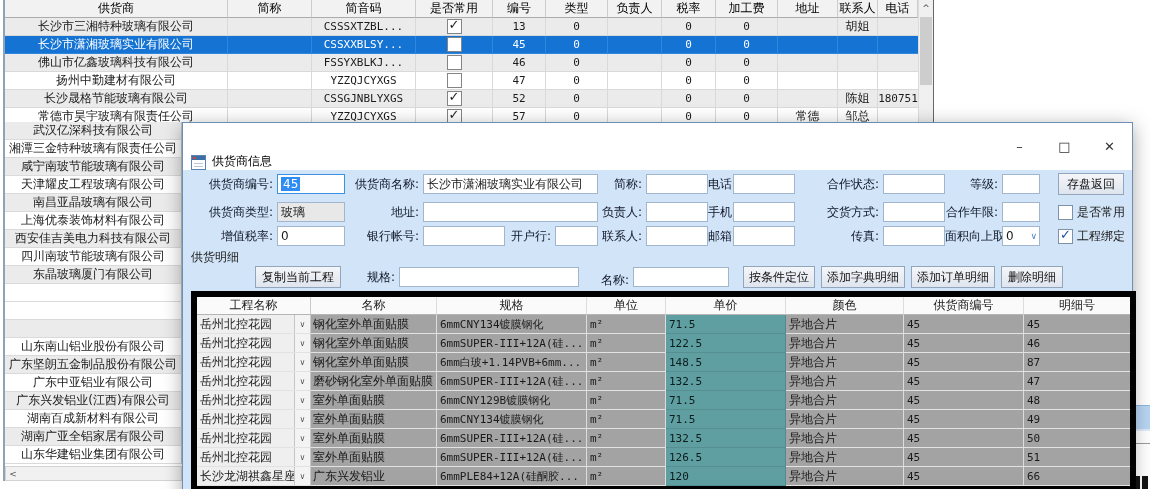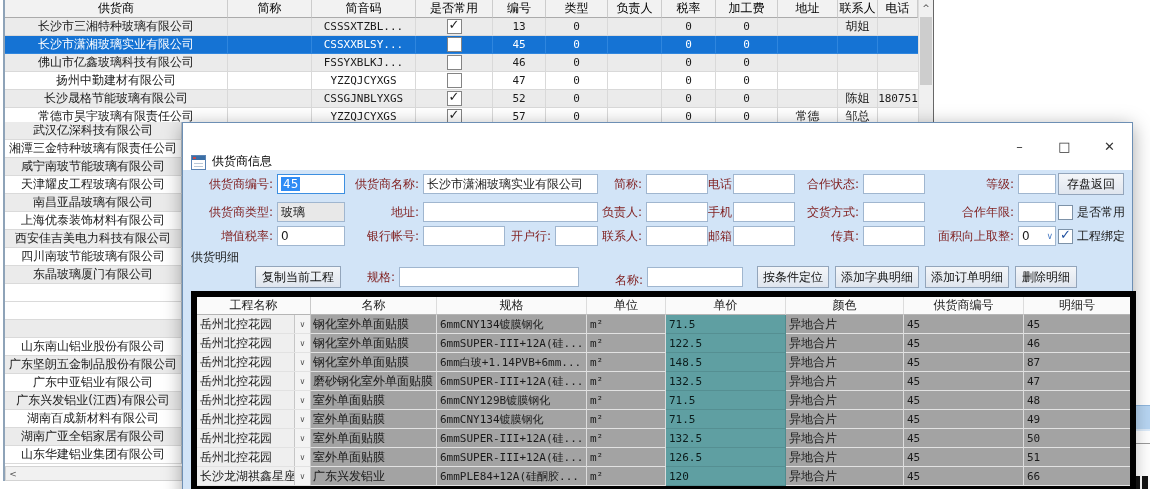--- a/index.html
+++ b/index.html
@@ -56,48 +56,48 @@
   .titlebar { height:47px; background:#fff; display:flex; align-items:flex-end; }
   .tb-icon { margin-left:8px; width:15px; height:15px; flex:none; }
   .tb-title { margin-left:6px; font-size:12px; color:#000; flex:1; }
   .wbtns { display:flex; height:100%; }
   .wbtn { width:45px; height:100%; display:flex; align-items:center; justify-content:center;
           font-size:13px; color:#333; }
   .dbody { position:relative; padding:3px 8px 0; box-sizing:border-box; }
 
   .frow { display:flex; align-items:center; height:22px; white-space:nowrap; }
   .fr2 { margin-top:6px; } .fr3 { margin-top:2px; }
-  .lab { text-align:right; padding-right:4px; box-sizing:border-box; flex:none; color:#7f1d1d; }
+  .lab { text-align:right; padding-right:4px; box-sizing:border-box; flex:none; color:#0f172a; }
   .w-l1{width:86px}.w-i1{width:68px}.w-l2{width:78px}.w-i2{width:175px}
   .w-l3{width:48px}.w-i3{width:62px}.w-l4{width:25px}.w-i4{width:62px}
-  .w-l5{width:68px}.w-i5{width:62px}
+  .w-l5{width:88px}.w-i5{width:62px}
   .w-l6{flex:1 1 auto; min-width:0; text-align:right; padding-right:4px; overflow:hidden;}
   .w-i6{width:38px}
   .w-lb{width:78px}.w-ib{width:82px}.w-lo{width:50px}.w-io{width:43px}
-  .w-g{width:66px; margin-left:2px; flex:none;}
+  .w-g{width:66px; margin-left:18px; flex:none;}
   .ipt { height:20px; border:1px solid #a0b6cf; background:#fff; box-sizing:border-box;
          display:flex; align-items:center; padding:0 3px; overflow:hidden; flex:none; }
   .ipt.focus { border-color:#3d8fe0; }
   .ipt.readonly { background:#e8e8e8; }
   .sel-text { background:#2f8cf5; color:#fff; padding:0 2px; }
   .fcombo { height:20px; border:1px solid #a0b6cf; background:#fff; box-sizing:border-box;
             display:flex; align-items:center; justify-content:space-between; padding-left:3px; flex:none; }
   .fcombo::after { content:"∨"; color:#4a7cc4; font-size:9px; padding-right:2px; }
   .cbgroup { display:flex; align-items:center; gap:4px; }
   .fcb { width:13px; height:13px; border:1px solid #7d92a8; background:#fff; position:relative; flex:none; }
   .fcb.checked::after { content:"✓"; position:absolute; left:1px; top:-3px; font-size:13px; color:#1d4e9e; font-weight:bold; }
 
   .btn { height:22px; background:linear-gradient(#f4f6f9,#dfe5ee); border:1px solid #93a5bb;
          box-sizing:border-box; display:flex; align-items:center; justify-content:center; color:#111; flex:none; }
   .sec-label { margin-top:3px; height:14px; line-height:14px; }
   .toolbar { display:flex; align-items:center; height:22px; margin-top:2px; padding-left:64px; }
   .bt-copy{width:86px}
   .tb-lab1{width:44px; text-align:right; padding-right:4px; margin-left:14px;}
   .tb-inp1{width:180px}
-  .tb-lab2{width:68px; text-align:right; padding-right:4px;margin-top:7px;}
+  .tb-lab2{width:54px; text-align:right; padding-right:4px;margin-top:7px;}
   .tb-inp2{width:96px}
   .bt-locate{width:72px; margin-left:14px}
   .bt-dict{width:84px; margin-left:6px}
   .bt-order{width:84px; margin-left:6px}
   .bt-del{width:62px; margin-left:6px}
 
   
   .dgrid { width:933px; border:6px solid #000000; background:#fff; margin-top:3px; box-sizing:content-box; }
   .dhead { display:flex; height:18px; }
   .dhead .dc { background:#fafafa; justify-content:center; border-bottom:1px solid #b5b5b5; padding:0; }

